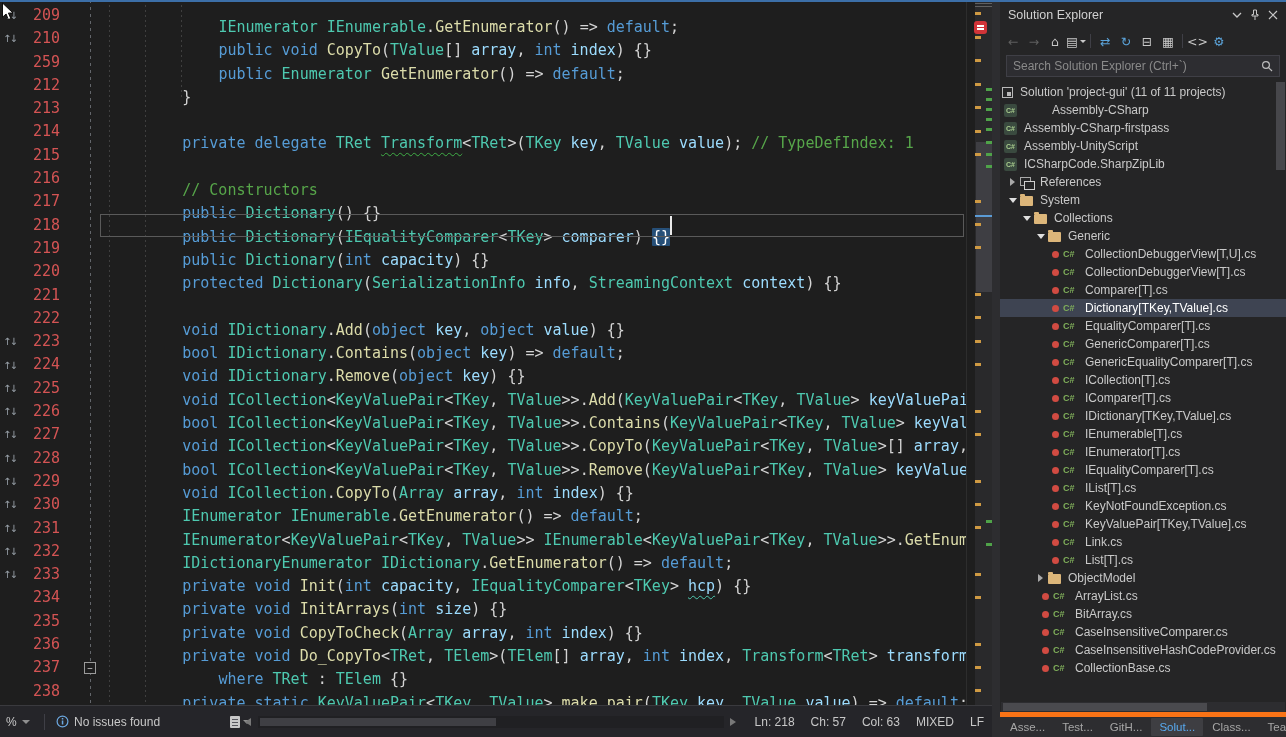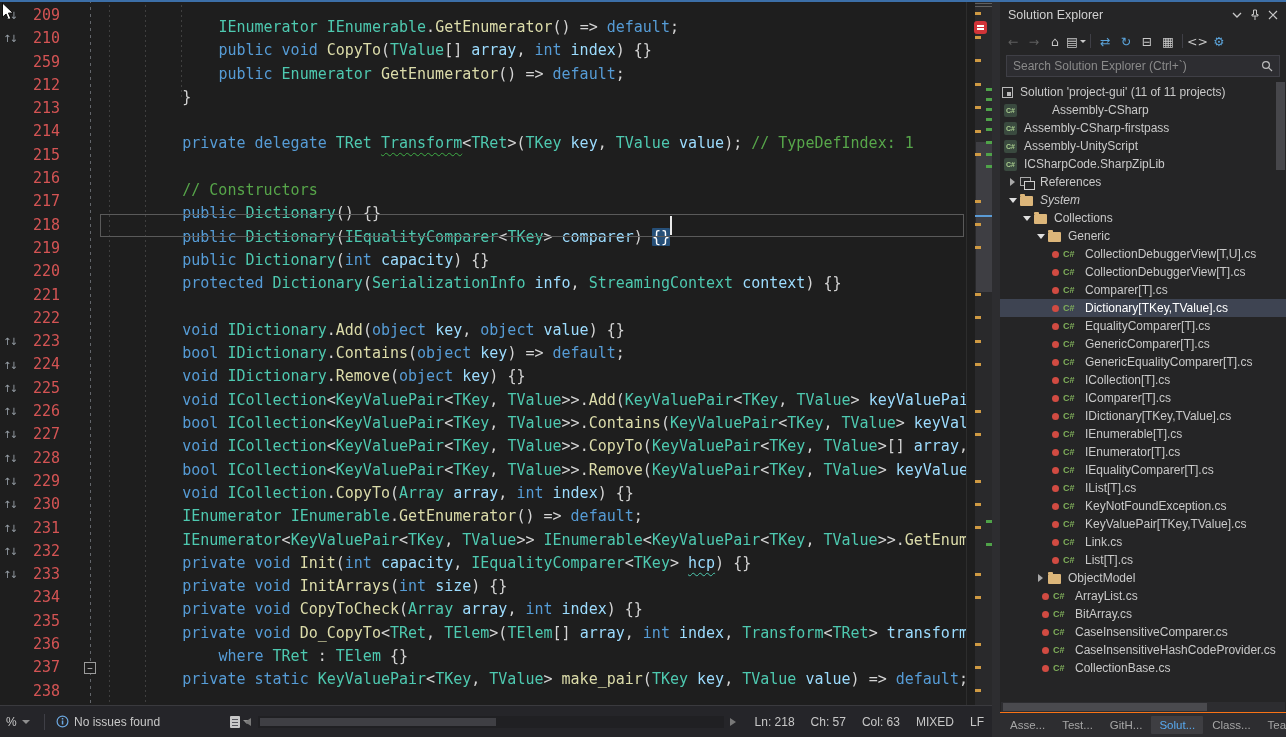--- a/index.html
+++ b/index.html
@@ -93,21 +93,21 @@
   .ic-solution::after{content:"";position:absolute;right:1px;bottom:1px;width:4px;height:4px;background:#b9b9b9}
   .ic-project{width:13px;height:13px;border-radius:2px;background:#3a4a3f;color:#a9cc8e;font:bold 7px/13px "Liberation Sans",sans-serif;text-align:center}
   .ic-references{width:13px;height:11px;position:relative}
   .ic-references::before{content:"";position:absolute;left:0;top:0;width:9px;height:7px;border:1px solid #a9a9a9}
   .ic-references::after{content:"";position:absolute;left:4px;top:4px;width:9px;height:7px;border:1px solid #cfcfcf;background:#252526}
   .ic-csfile{width:15px;font:bold 9px/18px "Liberation Sans",sans-serif;color:#7fae5a}
   .se-vscroll{position:absolute;right:0;top:80px;width:11px;height:612px}
   .se-vscroll .thumb{position:absolute;left:1px;top:2px;width:9px;height:88px;background:#47474b}
   .se-hscroll{height:10px;margin:0 1px;position:relative;background:#2d2d30}
   .se-hscroll .thumb{position:absolute;left:2px;top:1px;width:204px;height:8px;background:#4a4a4e}
-  .se-tabs{height:25px;background:#2d2d30;display:flex;align-items:center;padding:0 2px;gap:1px;border-top:1px solid #f97316;font-size:11.5px}
+  .se-tabs{height:25px;background:#2d2d30;display:flex;align-items:center;padding:0 2px;gap:1px;border-top:5px solid #f97316;font-size:11.5px}
   .se-tab{padding:3px 8px;color:#a6a6a6}
   .se-tab.active{background:#3e3e42;color:#58aaf0;border-radius:1px}
   svg{display:block}
 </style>
 </head>
 <body>
 
 <div class="app">
   <div class="top-accent"></div>
 
@@ -185,20 +185,21 @@
           <div class="code-line"><span>        </span><span class="tk-k">void</span><span> </span><span class="tk-t">IDictionary</span><span class="tk-p">.</span><span class="tk-m">Add</span><span class="tk-p">(</span><span class="tk-k">object</span><span> </span><span class="tk-v">key</span><span class="tk-p">,</span><span> </span><span class="tk-k">object</span><span> </span><span class="tk-v">value</span><span class="tk-p">)</span><span> </span><span class="tk-p">{}</span></div>
           <div class="code-line"><span>        </span><span class="tk-k">bool</span><span> </span><span class="tk-t">IDictionary</span><span class="tk-p">.</span><span class="tk-m">Contains</span><span class="tk-p">(</span><span class="tk-k">object</span><span> </span><span class="tk-v">key</span><span class="tk-p">)</span><span> </span><span class="tk-p">=&gt;</span><span> </span><span class="tk-k">default</span><span class="tk-p">;</span></div>
           <div class="code-line"><span>        </span><span class="tk-k">void</span><span> </span><span class="tk-t">IDictionary</span><span class="tk-p">.</span><span class="tk-m">Remove</span><span class="tk-p">(</span><span class="tk-k">object</span><span> </span><span class="tk-v">key</span><span class="tk-p">)</span><span> </span><span class="tk-p">{}</span></div>
           <div class="code-line"><span>        </span><span class="tk-k">void</span><span> </span><span class="tk-t">ICollection</span><span class="tk-p">&lt;</span><span class="tk-t">KeyValuePair</span><span class="tk-p">&lt;</span><span class="tk-t">TKey</span><span class="tk-p">,</span><span> </span><span class="tk-t">TValue</span><span class="tk-p">&gt;&gt;</span><span class="tk-p">.</span><span class="tk-m">Add</span><span class="tk-p">(</span><span class="tk-t">KeyValuePair</span><span class="tk-p">&lt;</span><span class="tk-t">TKey</span><span class="tk-p">,</span><span> </span><span class="tk-t">TValue</span><span class="tk-p">&gt;</span><span> </span><span class="tk-v">keyValuePair</span></div>
           <div class="code-line"><span>        </span><span class="tk-k">bool</span><span> </span><span class="tk-t">ICollection</span><span class="tk-p">&lt;</span><span class="tk-t">KeyValuePair</span><span class="tk-p">&lt;</span><span class="tk-t">TKey</span><span class="tk-p">,</span><span> </span><span class="tk-t">TValue</span><span class="tk-p">&gt;&gt;</span><span class="tk-p">.</span><span class="tk-m">Contains</span><span class="tk-p">(</span><span class="tk-t">KeyValuePair</span><span class="tk-p">&lt;</span><span class="tk-t">TKey</span><span class="tk-p">,</span><span> </span><span class="tk-t">TValue</span><span class="tk-p">&gt;</span><span> </span><span class="tk-v">keyValuePair</span></div>
           <div class="code-line"><span>        </span><span class="tk-k">void</span><span> </span><span class="tk-t">ICollection</span><span class="tk-p">&lt;</span><span class="tk-t">KeyValuePair</span><span class="tk-p">&lt;</span><span class="tk-t">TKey</span><span class="tk-p">,</span><span> </span><span class="tk-t">TValue</span><span class="tk-p">&gt;&gt;</span><span class="tk-p">.</span><span class="tk-m">CopyTo</span><span class="tk-p">(</span><span class="tk-t">KeyValuePair</span><span class="tk-p">&lt;</span><span class="tk-t">TKey</span><span class="tk-p">,</span><span> </span><span class="tk-t">TValue</span><span class="tk-p">&gt;[]</span><span> </span><span class="tk-v">array</span><span class="tk-p">,</span></div>
           <div class="code-line"><span>        </span><span class="tk-k">bool</span><span> </span><span class="tk-t">ICollection</span><span class="tk-p">&lt;</span><span class="tk-t">KeyValuePair</span><span class="tk-p">&lt;</span><span class="tk-t">TKey</span><span class="tk-p">,</span><span> </span><span class="tk-t">TValue</span><span class="tk-p">&gt;&gt;</span><span class="tk-p">.</span><span class="tk-m">Remove</span><span class="tk-p">(</span><span class="tk-t">KeyValuePair</span><span class="tk-p">&lt;</span><span class="tk-t">TKey</span><span class="tk-p">,</span><span> </span><span class="tk-t">TValue</span><span class="tk-p">&gt;</span><span> </span><span class="tk-v">keyValuePair</span></div>
           <div class="code-line"><span>        </span><span class="tk-k">void</span><span> </span><span class="tk-t">ICollection</span><span class="tk-p">.</span><span class="tk-m">CopyTo</span><span class="tk-p">(</span><span class="tk-t">Array</span><span> </span><span class="tk-v">array</span><span class="tk-p">,</span><span> </span><span class="tk-k">int</span><span> </span><span class="tk-v">index</span><span class="tk-p">)</span><span> </span><span class="tk-p">{}</span></div>
           <div class="code-line"><span>        </span><span class="tk-t">IEnumerator</span><span> </span><span class="tk-t">IEnumerable</span><span class="tk-p">.</span><span class="tk-m">GetEnumerator</span><span class="tk-p">()</span><span> </span><span class="tk-p">=&gt;</span><span> </span><span class="tk-k">default</span><span class="tk-p">;</span></div>
           <div class="code-line"><span>        </span><span class="tk-t">IEnumerator</span><span class="tk-p">&lt;</span><span class="tk-t">KeyValuePair</span><span class="tk-p">&lt;</span><span class="tk-t">TKey</span><span class="tk-p">,</span><span> </span><span class="tk-t">TValue</span><span class="tk-p">&gt;&gt;</span><span> </span><span class="tk-t">IEnumerable</span><span class="tk-p">&lt;</span><span class="tk-t">KeyValuePair</span><span class="tk-p">&lt;</span><span class="tk-t">TKey</span><span class="tk-p">,</span><span> </span><span class="tk-t">TValue</span><span class="tk-p">&gt;&gt;</span><span class="tk-p">.</span><span class="tk-m">GetEnumerator</span></div>
+          <div class="code-line"><span>        </span><span class="tk-t">IDictionaryEnumerator</span><span> </span><span class="tk-t">IDictionary</span><span class="tk-p">.</span><span class="tk-m">GetEnumerator</span><span class="tk-p">()</span><span> </span><span class="tk-p">=&gt;</span><span> </span><span class="tk-k">default</span><span class="tk-p">;</span></div>
           <div class="code-line"><span>        </span><span class="tk-k">private</span><span> </span><span class="tk-k">void</span><span> </span><span class="tk-m">Init</span><span class="tk-p">(</span><span class="tk-k">int</span><span> </span><span class="tk-v">capacity</span><span class="tk-p">,</span><span> </span><span class="tk-t">IEqualityComparer</span><span class="tk-p">&lt;</span><span class="tk-t">TKey</span><span class="tk-p">&gt;</span><span> </span><span class="tk-vu">hcp</span><span class="tk-p">)</span><span> </span><span class="tk-p">{}</span></div>
           <div class="code-line"><span>        </span><span class="tk-k">private</span><span> </span><span class="tk-k">void</span><span> </span><span class="tk-m">InitArrays</span><span class="tk-p">(</span><span class="tk-k">int</span><span> </span><span class="tk-v">size</span><span class="tk-p">)</span><span> </span><span class="tk-p">{}</span></div>
           <div class="code-line"><span>        </span><span class="tk-k">private</span><span> </span><span class="tk-k">void</span><span> </span><span class="tk-m">CopyToCheck</span><span class="tk-p">(</span><span class="tk-t">Array</span><span> </span><span class="tk-v">array</span><span class="tk-p">,</span><span> </span><span class="tk-k">int</span><span> </span><span class="tk-v">index</span><span class="tk-p">)</span><span> </span><span class="tk-p">{}</span></div>
           <div class="code-line"><span>        </span><span class="tk-k">private</span><span> </span><span class="tk-k">void</span><span> </span><span class="tk-m">Do_CopyTo</span><span class="tk-p">&lt;</span><span class="tk-t">TRet</span><span class="tk-p">,</span><span> </span><span class="tk-t">TElem</span><span class="tk-p">&gt;(</span><span class="tk-t">TElem</span><span class="tk-p">[]</span><span> </span><span class="tk-v">array</span><span class="tk-p">,</span><span> </span><span class="tk-k">int</span><span> </span><span class="tk-v">index</span><span class="tk-p">,</span><span> </span><span class="tk-t">Transform</span><span class="tk-p">&lt;</span><span class="tk-t">TRet</span><span class="tk-p">&gt;</span><span> </span><span class="tk-v">transform</span></div>
           <div class="code-line"><span>            </span><span class="tk-k">where</span><span> </span><span class="tk-t">TRet</span><span> </span><span class="tk-p">:</span><span> </span><span class="tk-t">TElem</span><span> </span><span class="tk-p">{}</span></div>
           <div class="code-line"><span>        </span><span class="tk-k">private</span><span> </span><span class="tk-k">static</span><span> </span><span class="tk-t">KeyValuePair</span><span class="tk-p">&lt;</span><span class="tk-t">TKey</span><span class="tk-p">,</span><span> </span><span class="tk-t">TValue</span><span class="tk-p">&gt;</span><span> </span><span class="tk-m">make_pair</span><span class="tk-p">(</span><span class="tk-t">TKey</span><span> </span><span class="tk-v">key</span><span class="tk-p">,</span><span> </span><span class="tk-t">TValue</span><span> </span><span class="tk-v">value</span><span class="tk-p">)</span><span> </span><span class="tk-p">=&gt;</span><span> </span><span class="tk-k">default</span><span class="tk-p">;</span></div>
         </div>
 
       <div class="scrollmargin">
         <div class="vtrack"></div>
@@ -348,21 +349,21 @@
         </div>
         <div class="tree-row" style="padding-left: 4px;">
           <span class="tree-icon ic-project">C#</span>
           <span class="t-label">ICSharpCode.SharpZipLib</span>
         </div>
         <div class="tree-row" style="padding-left: 8px;">
           <span class="expander col"></span>
           <span class="tree-icon ic-references"></span>
           <span class="t-label">References</span>
         </div>
-        <div class="tree-row" style="padding-left: 8px; font-style: italic;">
+        <div class="tree-row" style="padding-left: 8px;">
           <span class="expander exp"></span>
           <span class="tree-icon ic-folder"></span>
           <span class="t-label">System</span>
         </div>
         <div class="tree-row" style="padding-left: 22px;">
           <span class="expander exp"></span>
           <span class="tree-icon ic-folder"></span>
           <span class="t-label">Collections</span>
         </div>
         <div class="tree-row" style="padding-left: 36px;">

